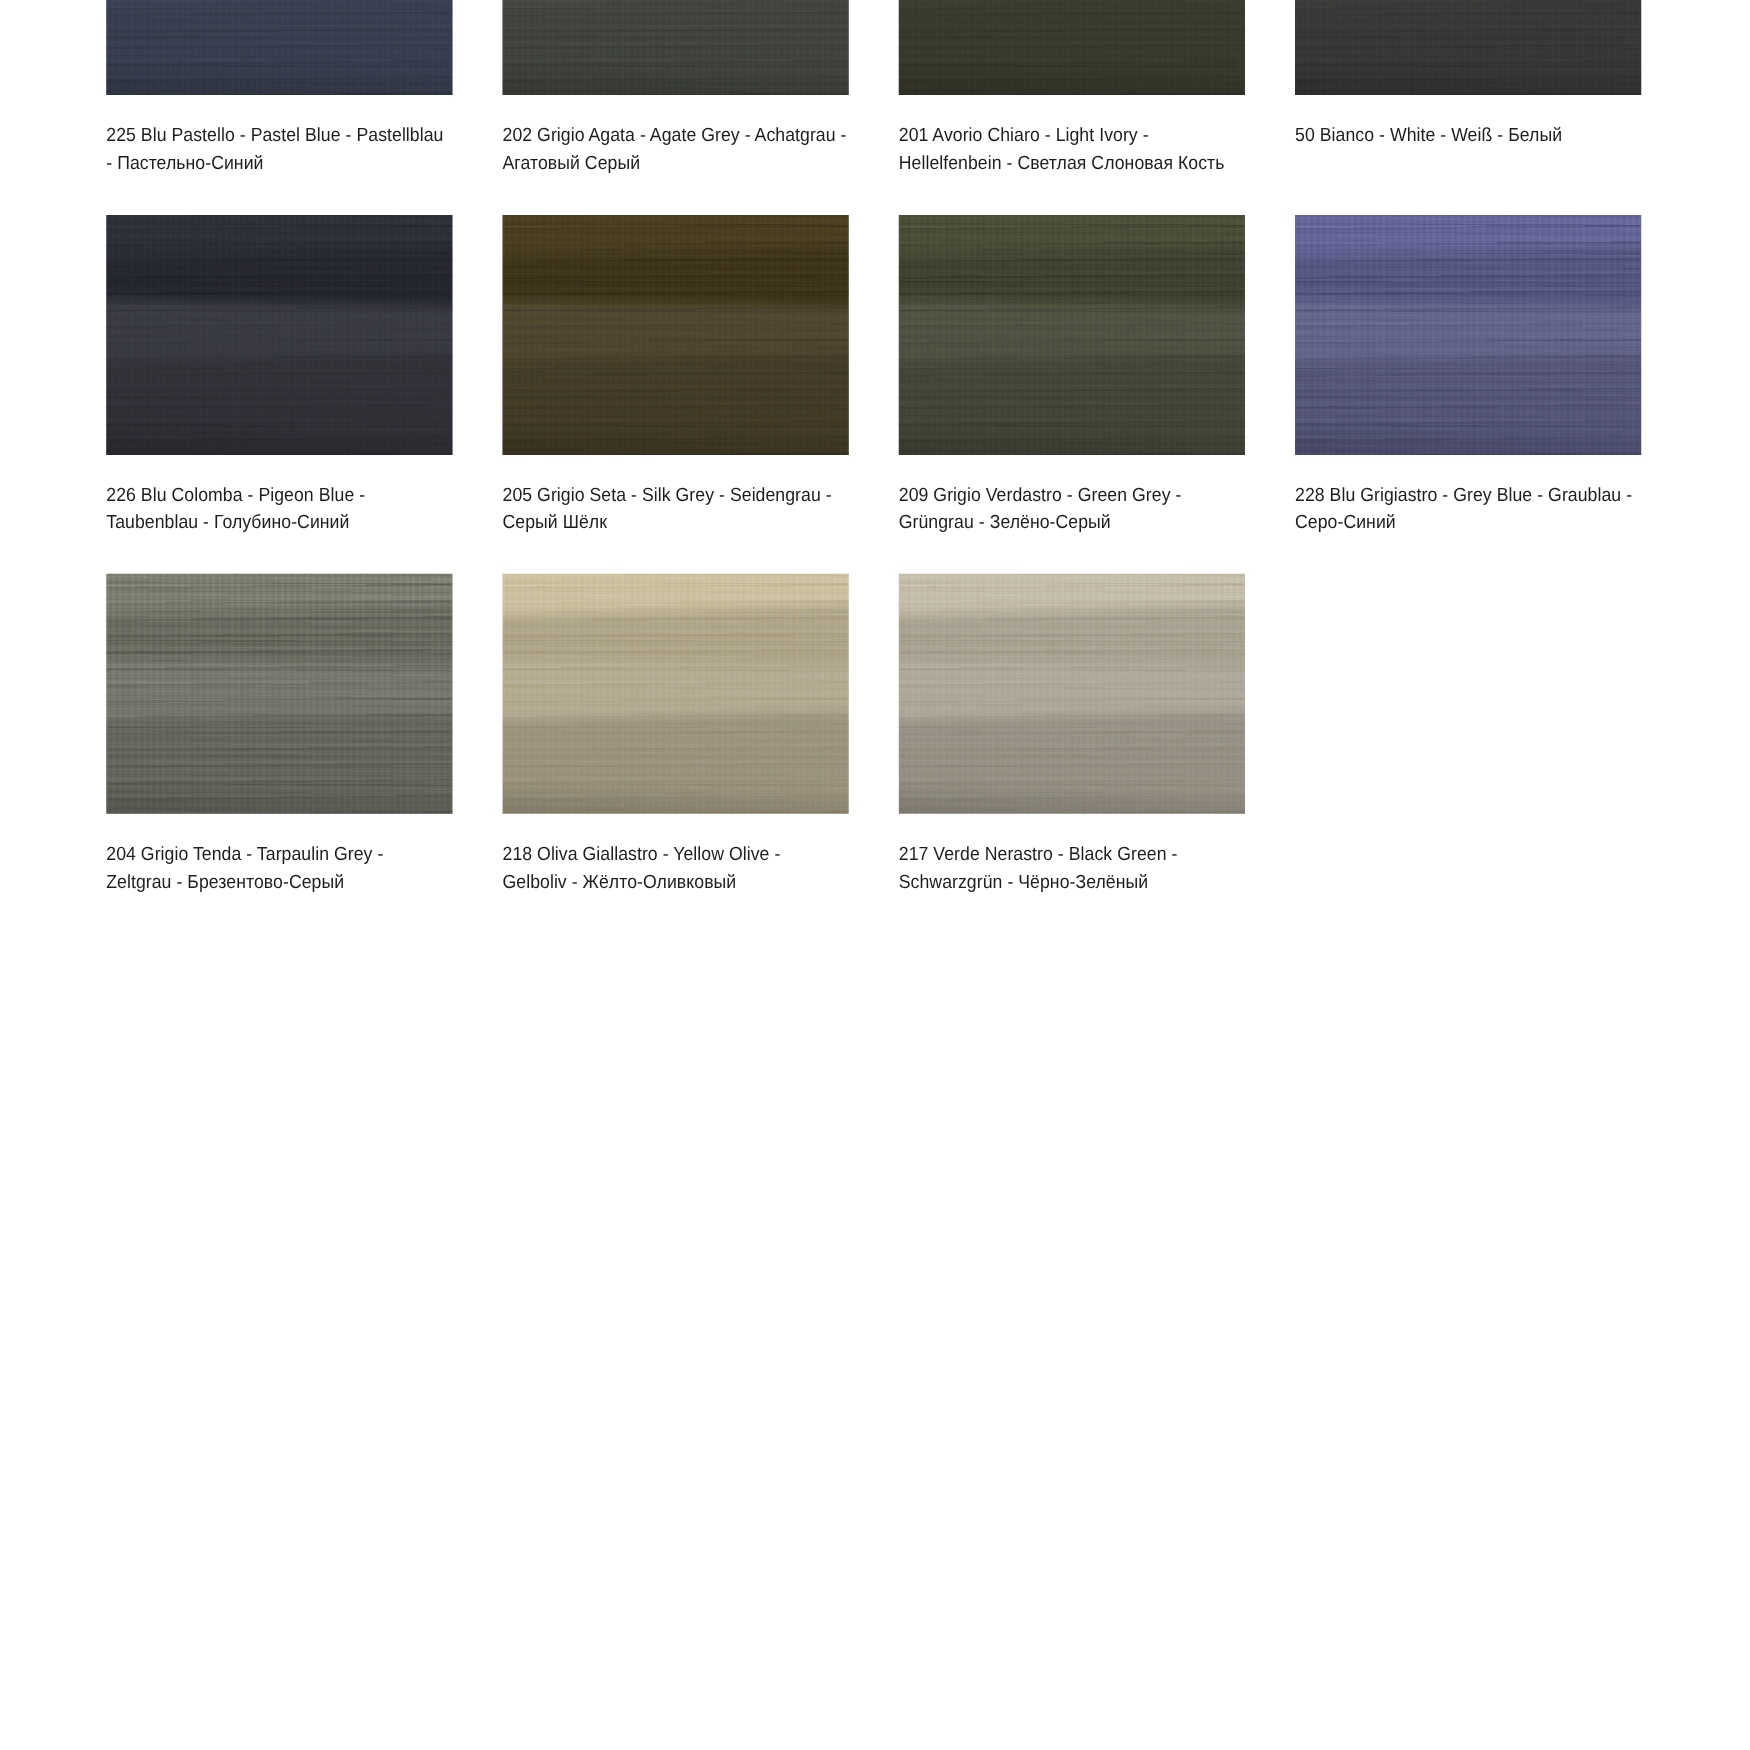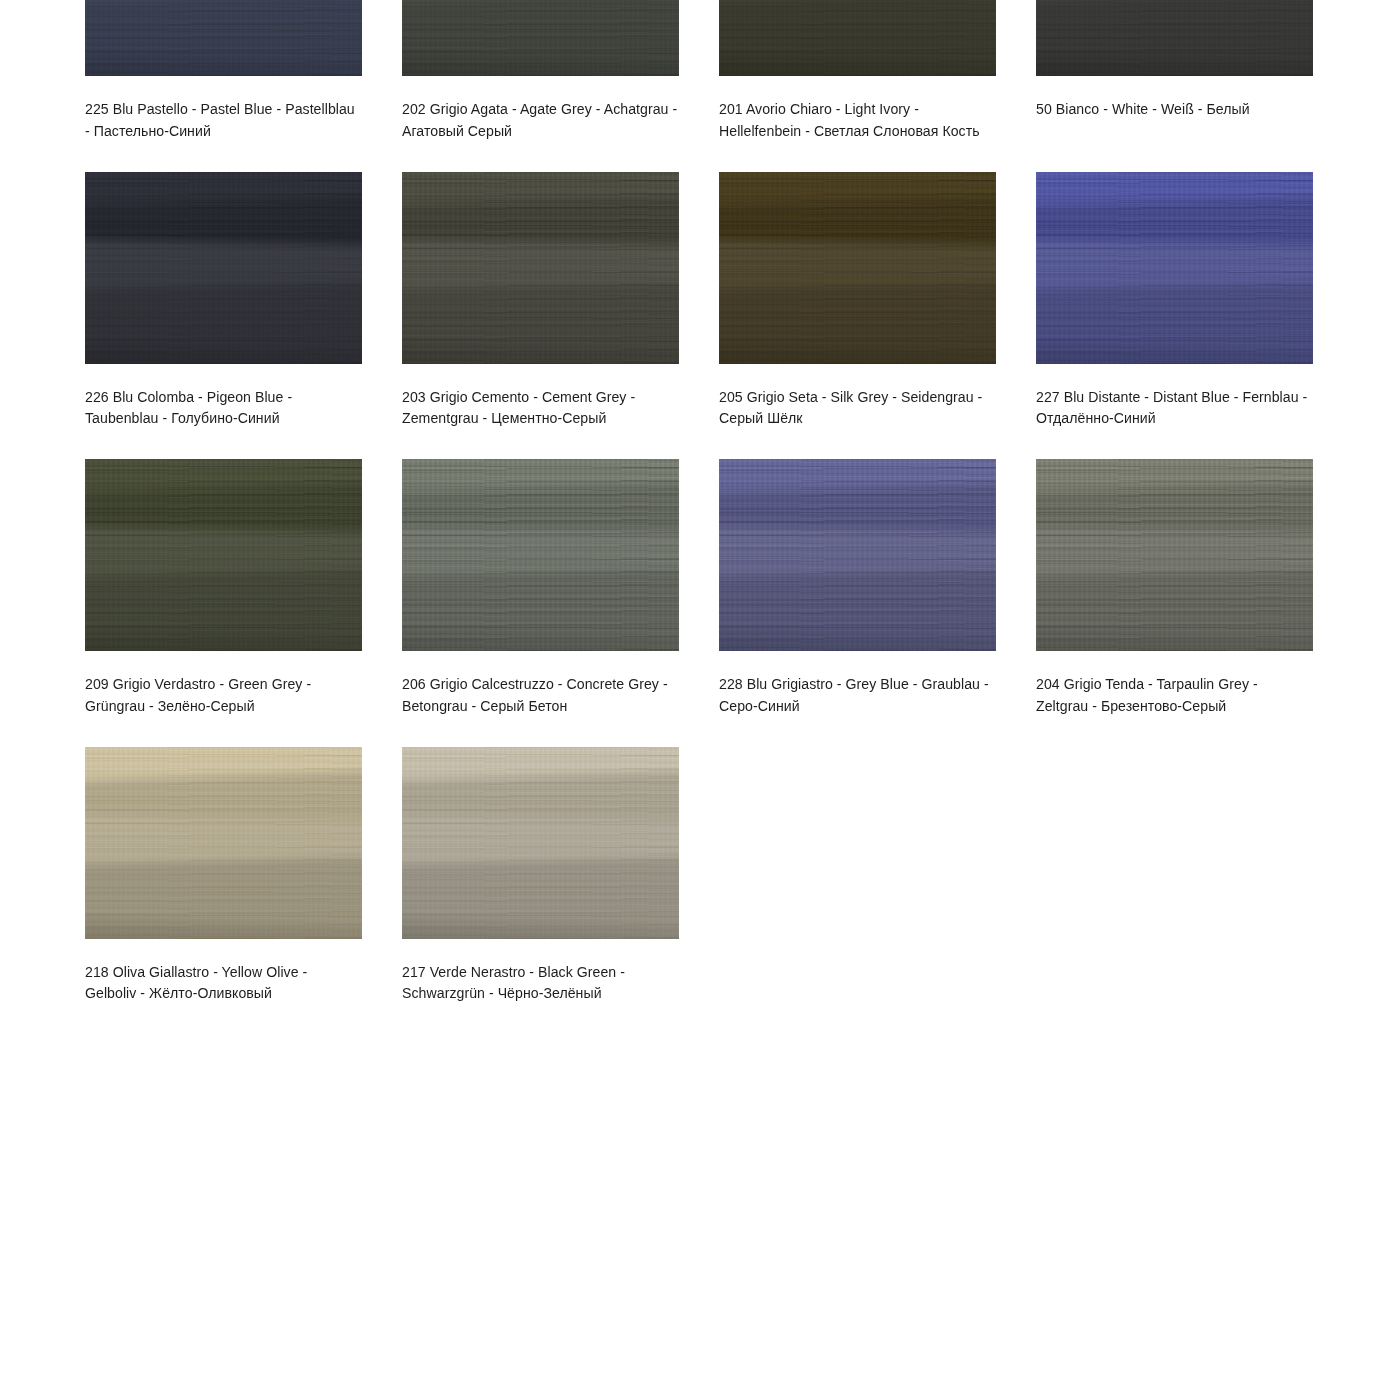--- a/index.html
+++ b/index.html
@@ -147,53 +147,32 @@
         <div class="caption">50 Bianco - White - Weiß - Белый</div>
       </div>
       <div class="cell">
         <div class="swatch" style="background: rgb(35, 37, 47);">
           <div class="grain"></div>
           <div class="streaks"></div>
         </div>
         <div class="caption">226 Blu Colomba - Pigeon Blue - Taubenblau - Голубино-Синий</div>
       </div>
       <div class="cell">
-        <div class="swatch" style="background: rgb(69, 69, 57);">
-          <div class="grain"></div>
-          <div class="streaks"></div>
-        </div>
-        <div class="caption">203 Grigio Cemento - Cement Grey - Zementgrau - Цементно-Серый</div>
-      </div>
-      <div class="cell">
         <div class="swatch" style="background: rgb(65, 53, 21);">
           <div class="grain"></div>
           <div class="streaks"></div>
         </div>
         <div class="caption">205 Grigio Seta - Silk Grey - Seidengrau - Серый Шёлк</div>
       </div>
       <div class="cell">
-        <div class="swatch" style="background: rgb(75, 80, 160);">
-          <div class="grain"></div>
-          <div class="streaks"></div>
-        </div>
-        <div class="caption">227 Blu Distante - Distant Blue - Fernblau - Отдалённо-Синий</div>
-      </div>
-      <div class="cell">
         <div class="swatch" style="background: rgb(65, 70, 47);">
           <div class="grain"></div>
           <div class="streaks"></div>
         </div>
         <div class="caption">209 Grigio Verdastro - Green Grey - Grüngrau - Зелёно-Серый</div>
-      </div>
-      <div class="cell">
-        <div class="swatch" style="background: rgb(111, 117, 104);">
-          <div class="grain"></div>
-          <div class="streaks"></div>
-        </div>
-        <div class="caption">206 Grigio Calcestruzzo - Concrete Grey - Betongrau - Серый Бетон</div>
       </div>
       <div class="cell">
         <div class="swatch" style="background: rgb(93, 95, 147);">
           <div class="grain"></div>
           <div class="streaks"></div>
         </div>
         <div class="caption">228 Blu Grigiastro - Grey Blue - Graublau - Серо-Синий</div>
       </div>
       <div class="cell">
         <div class="swatch" style="background: rgb(118, 120, 106);">

